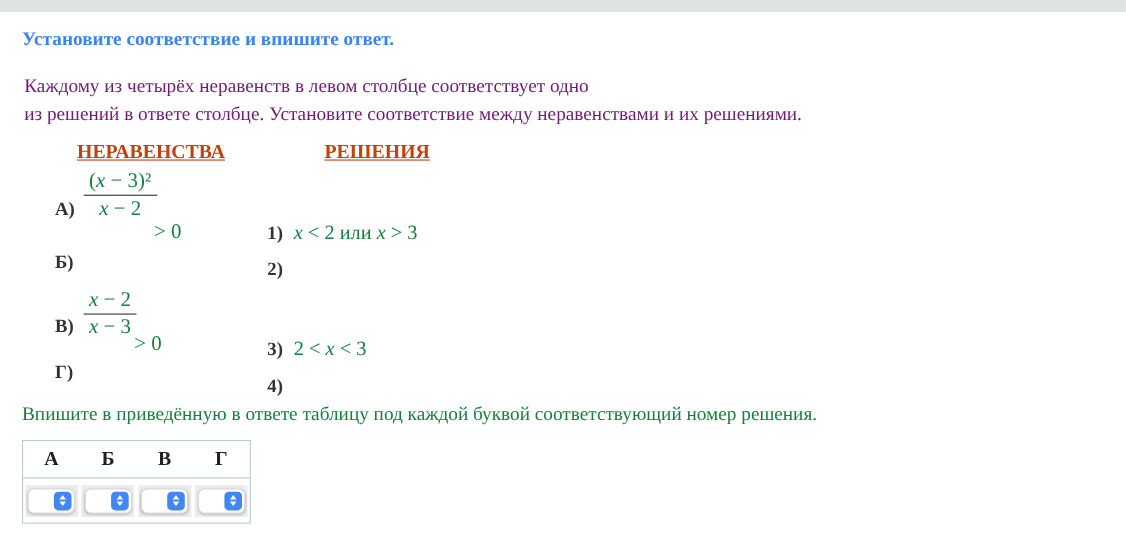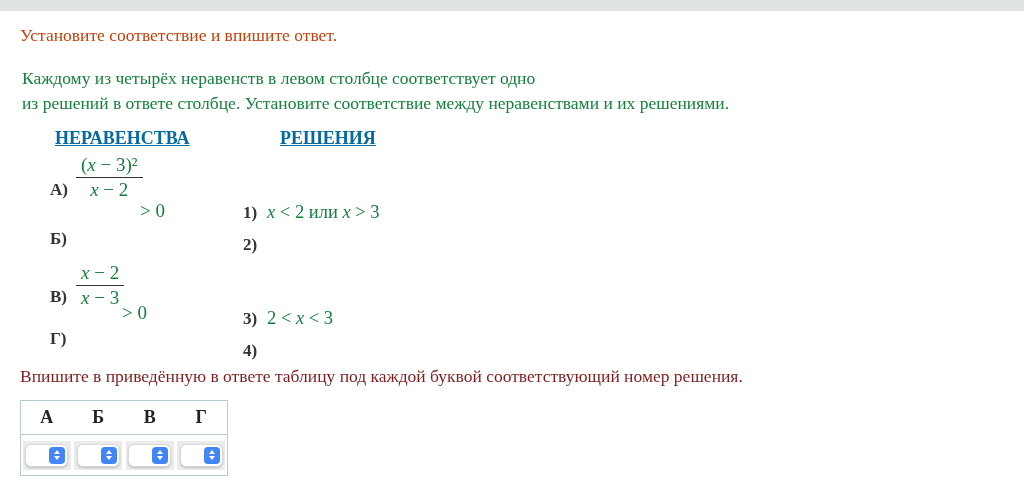--- a/index.html
+++ b/index.html
@@ -8,25 +8,25 @@
     --topbar:#dfe3e4;
     --text:#333;
   }
   html,body{margin:0;padding:0;background:#fff;}
   body{
     width:1024px;height:501px;position:relative;overflow:hidden;
     font-family:"Liberation Serif","DejaVu Serif",serif;
     color:var(--text);
   }
   .topbar{position:absolute;left:0;top:0;width:1024px;height:11px;background:var(--topbar);}
-  .title{position:absolute;left:20px;top:25px;font-size:17.5px;font-weight:normal;color:#c2410c;}
-  .intro{position:absolute;left:22px;top:66px;font-size:17.5px;line-height:25px;color:#15803d;}
-  .outro{position:absolute;left:20px;top:366px;font-size:17.5px;color:#7f1d1d;}
+  .title{position:absolute;left:20px;top:25px;font-size:17.5px;font-weight:bold;color:#3b82f6;}
+  .intro{position:absolute;left:22px;top:66px;font-size:17.5px;line-height:25px;color:#701a75;}
+  .outro{position:absolute;left:20px;top:366px;font-size:17.5px;color:#15803d;}
 
-  .col-head{position:absolute;top:128px;font-size:18px;font-weight:bold;text-decoration:underline;color:#0369a1;}
+  .col-head{position:absolute;top:128px;font-size:18px;font-weight:bold;text-decoration:underline;color:#c2410c;margin-left:15px;}
   .col-head.ineq{left:55px;}
   .col-head.sol{left:280px;}
 
   
   .math{font-size:19px;color:#15803d;}
   .math i{font-family:"Liberation Serif",serif;}
   .row-label{font-weight:bold;font-size:17px;color:#333;}
 
   .row-frac{position:absolute;left:50px;height:70px;}
   .row-frac .lbl{position:absolute;left:0;}

